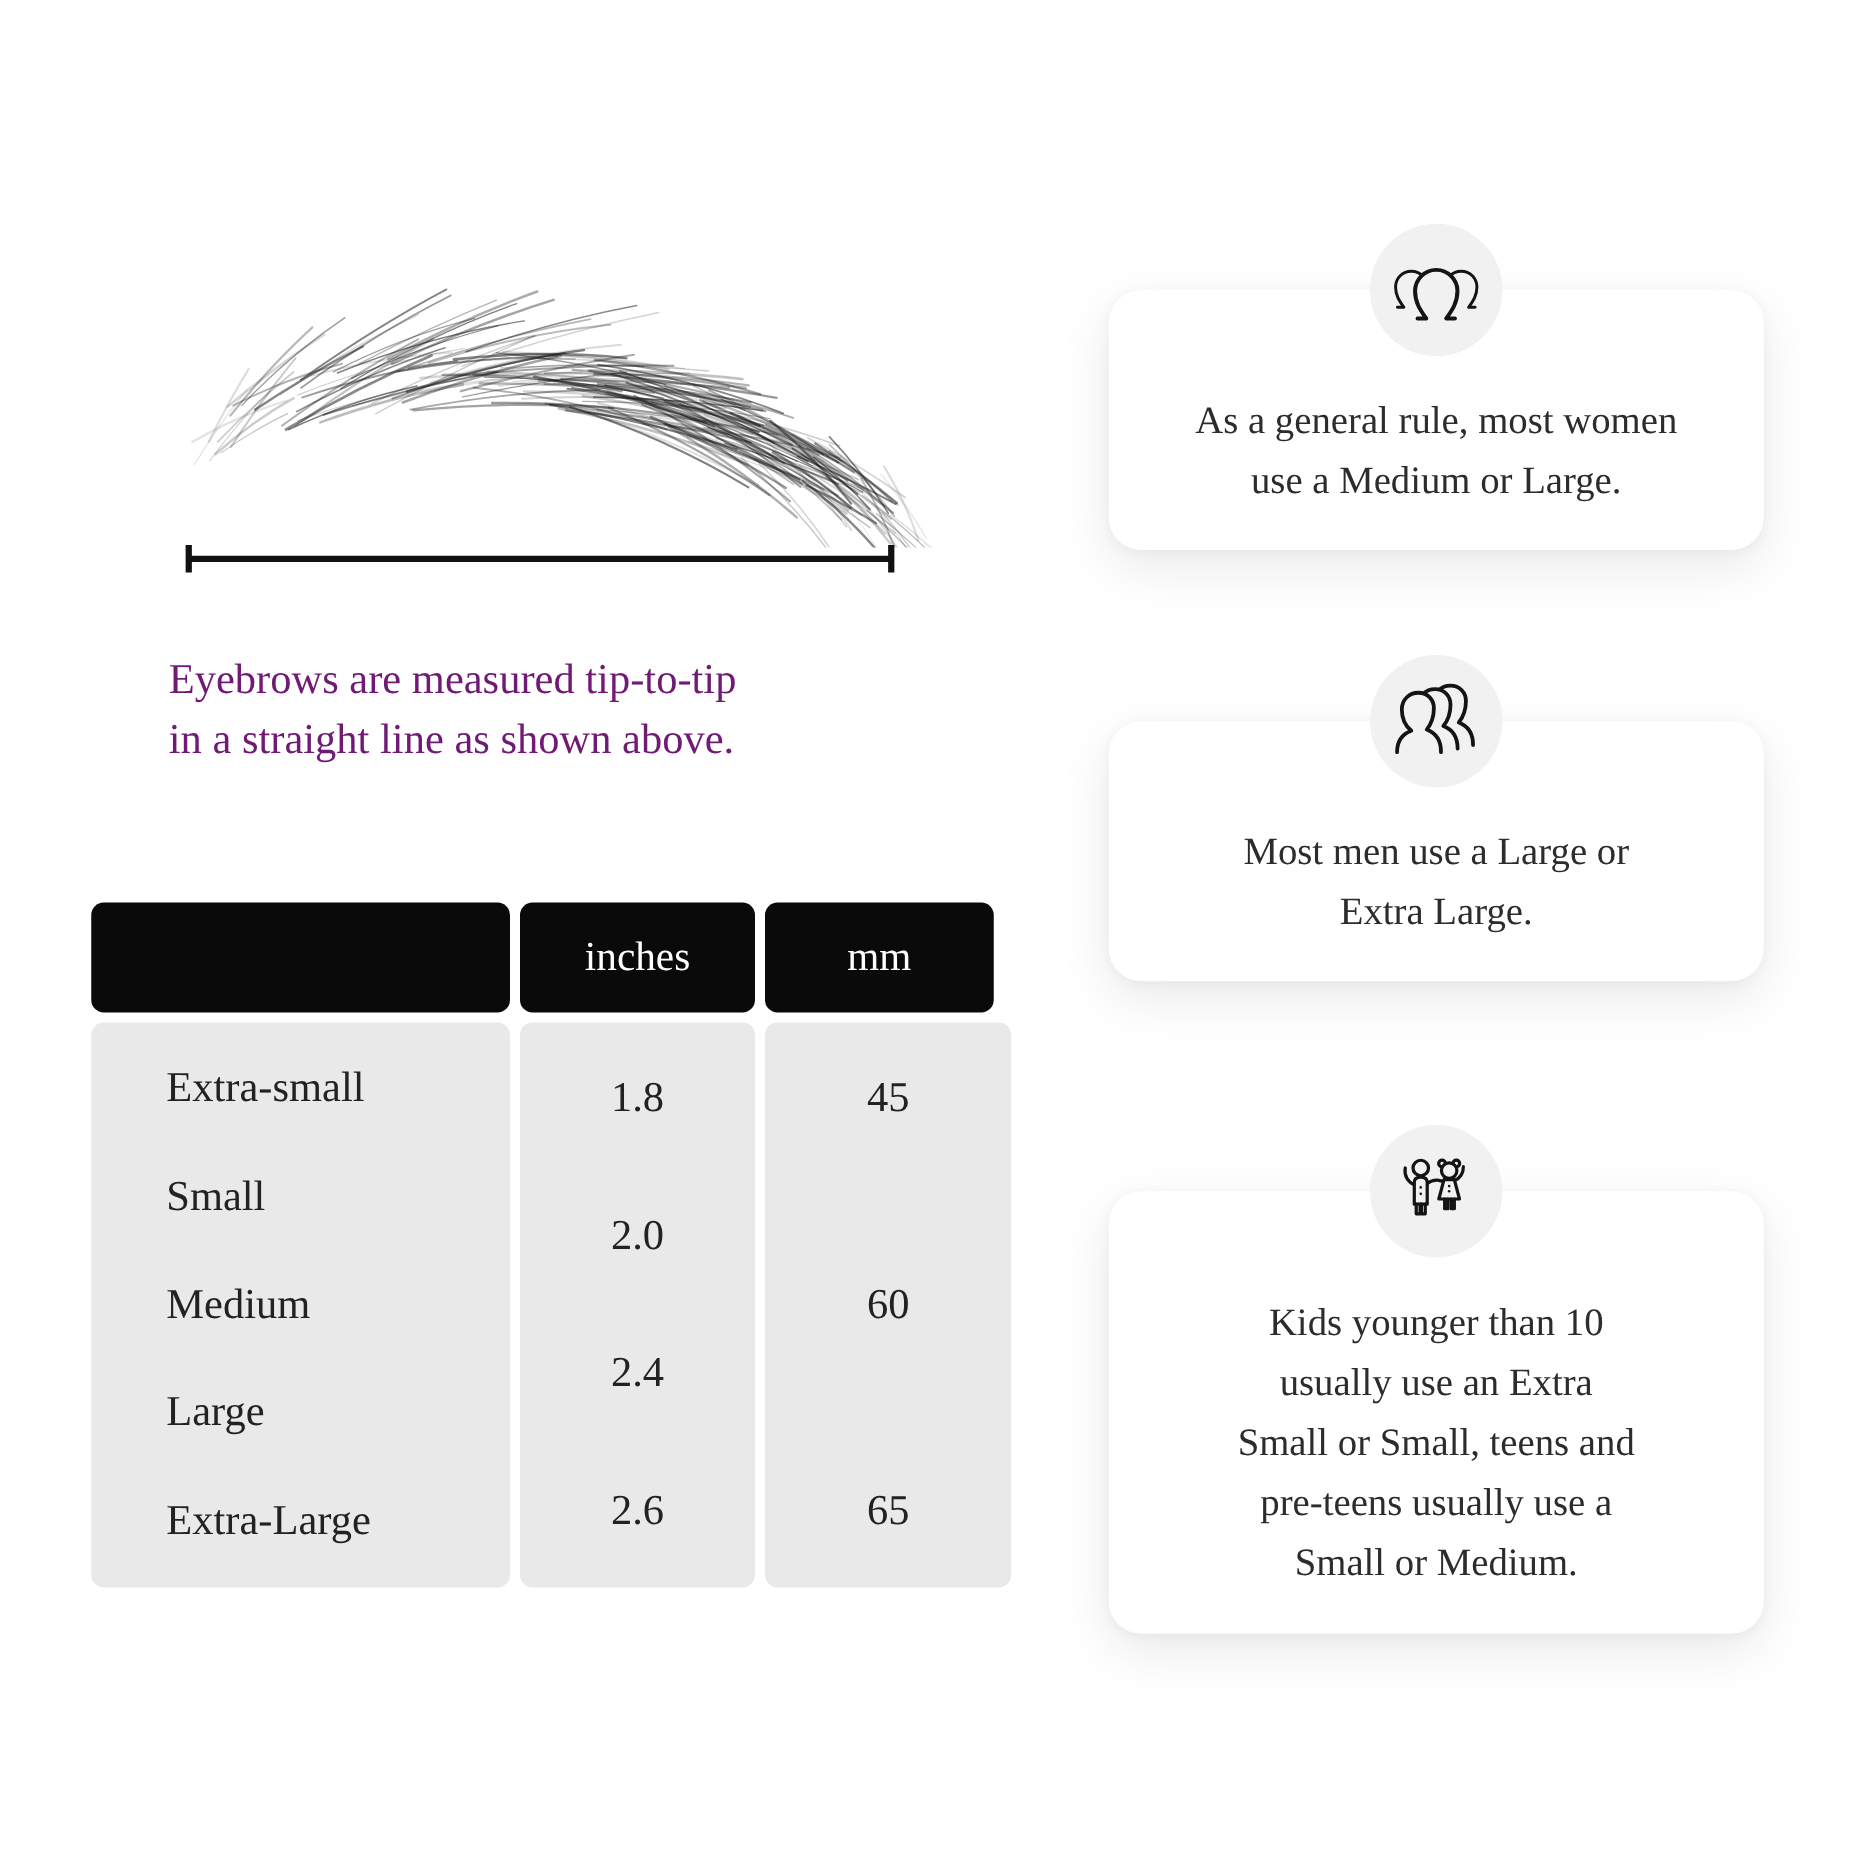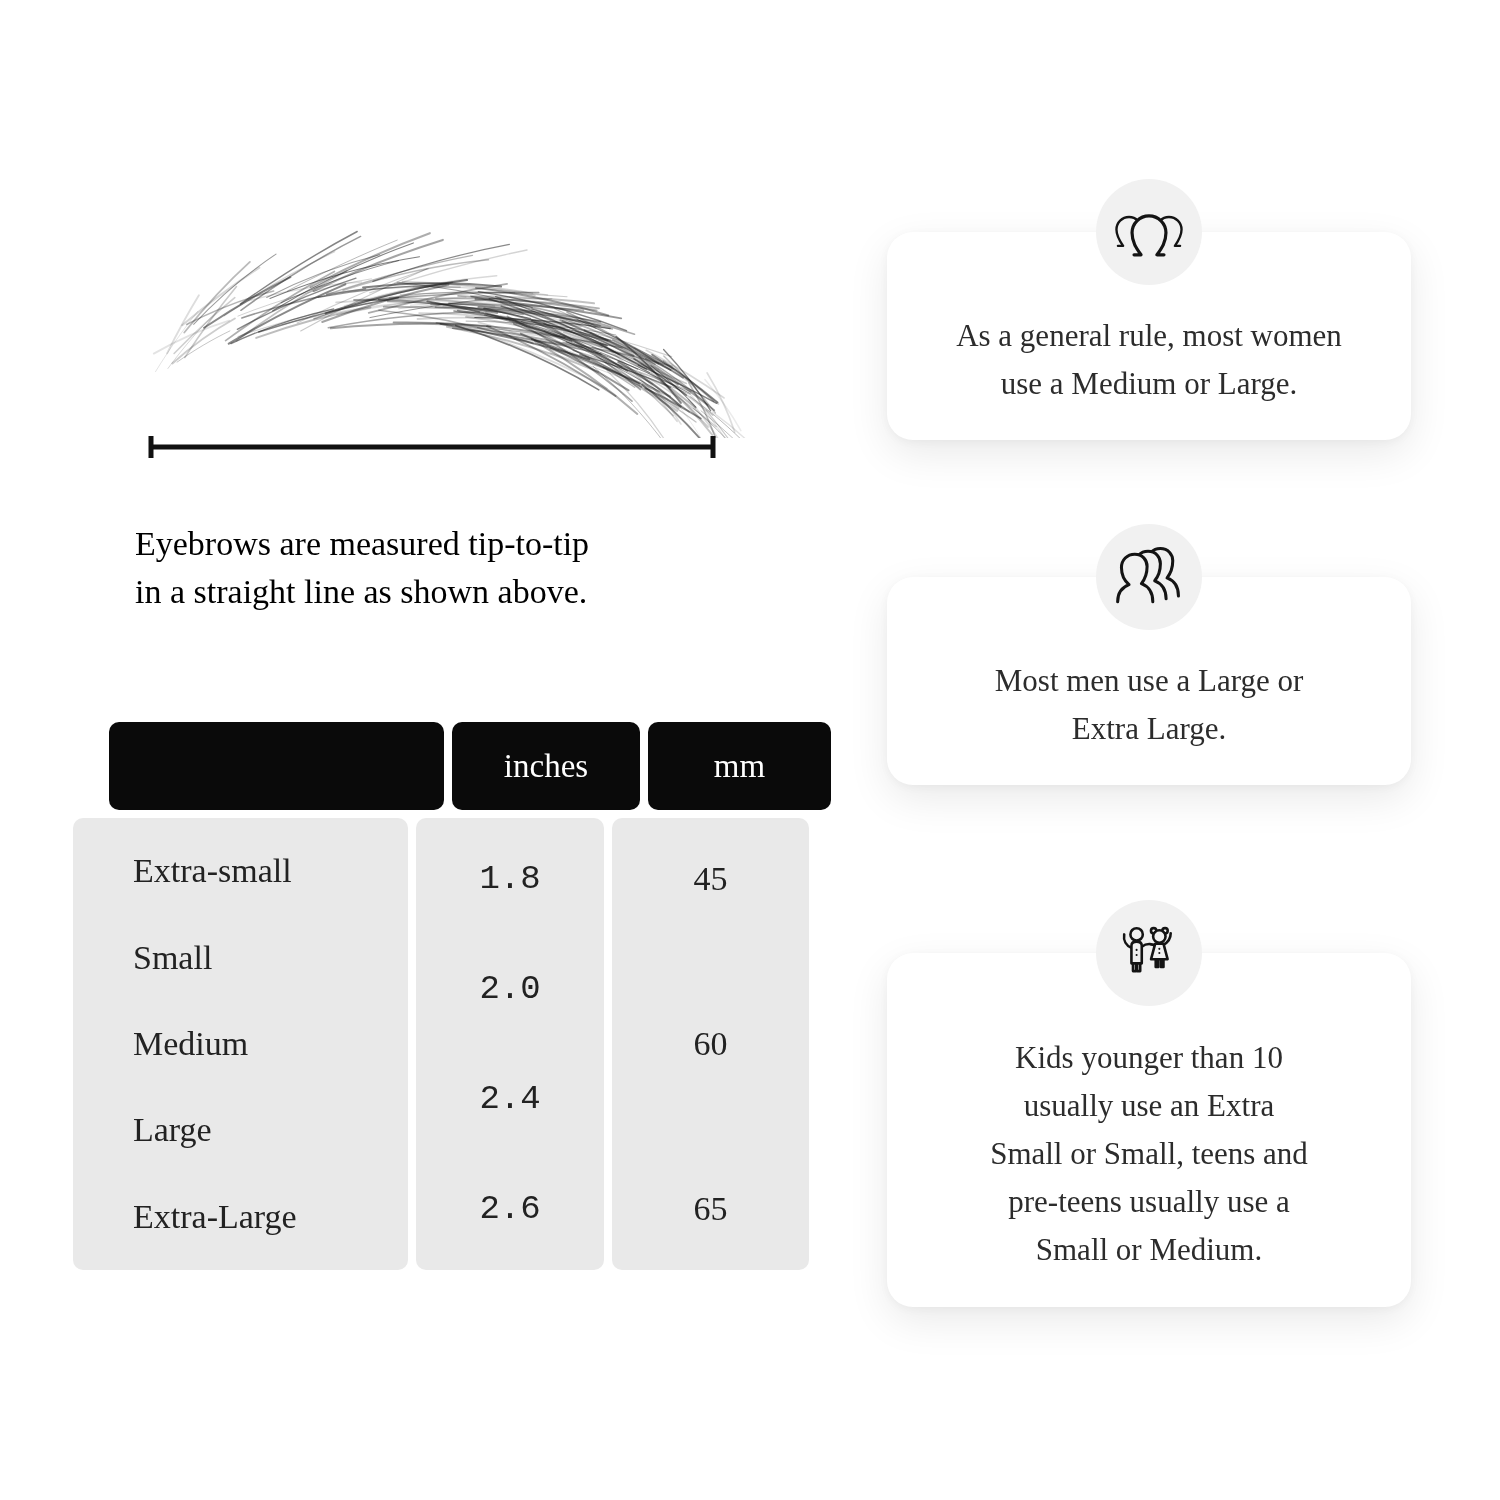--- a/index.html
+++ b/index.html
@@ -6,33 +6,33 @@
   #canvas{
     position:relative;width:1500px;height:1500px;background:#ffffff;
     font-family:"Liberation Serif","DejaVu Serif",serif;color:#2b2b2b;overflow:hidden;
   }
   .abs{position:absolute;}
   
   #brow-svg{left:80px;top:198px;width:690px;height:240px;}
   
   #dim-svg{left:146px;top:433px;width:572px;height:28px;}
   
-  #caption{left:135px;top:520px;width:640px;font-size:34px;line-height:48px;color:#000000;}
+  #caption{left:135px;top:520px;width:640px;font-size:34px;line-height:48px;color:#701a75;}
   
   .th{top:722px;height:88px;background:#0a0a0a;border-radius:10px;
       display:flex;align-items:center;justify-content:center;
-      color:#ffffff;font-size:33px;margin-left:36px;}
+      color:#ffffff;font-size:33px;}
   #th-size{left:73px;width:335px;}
   #th-inches{left:416px;width:188px;}
   #th-mm{left:612px;width:183px;}
   .tb{top:818px;height:452px;background:#e9e9e9;border-radius:10px;
       display:flex;flex-direction:column;justify-content:space-between;
       padding:20px 0;box-sizing:border-box;font-size:34px;color:#222;gap:20px;}
   #tb-size{left:73px;width:335px;}
-  #tb-inches{left:416px;width:188px;font-family:Liberation Mono, monospace;}
+  #tb-inches{left:416px;width:188px;}
   #tb-mm{left:612px;width:197px;}
   .cell{height:82px;display:flex;align-items:center;}
   .cell.lbl{padding-left:60px;}
   .cell.val{justify-content:center;}
   
   .card{left:887px;width:524px;background:#ffffff;border-radius:26px;
         box-shadow:0 14px 42px rgba(0,0,0,0.085),0 2px 10px rgba(0,0,0,0.04);}
   #card-women{top:232px;height:208px;}
   #card-men{top:577px;height:208px;}
   #card-kids{top:953px;height:354px;}

